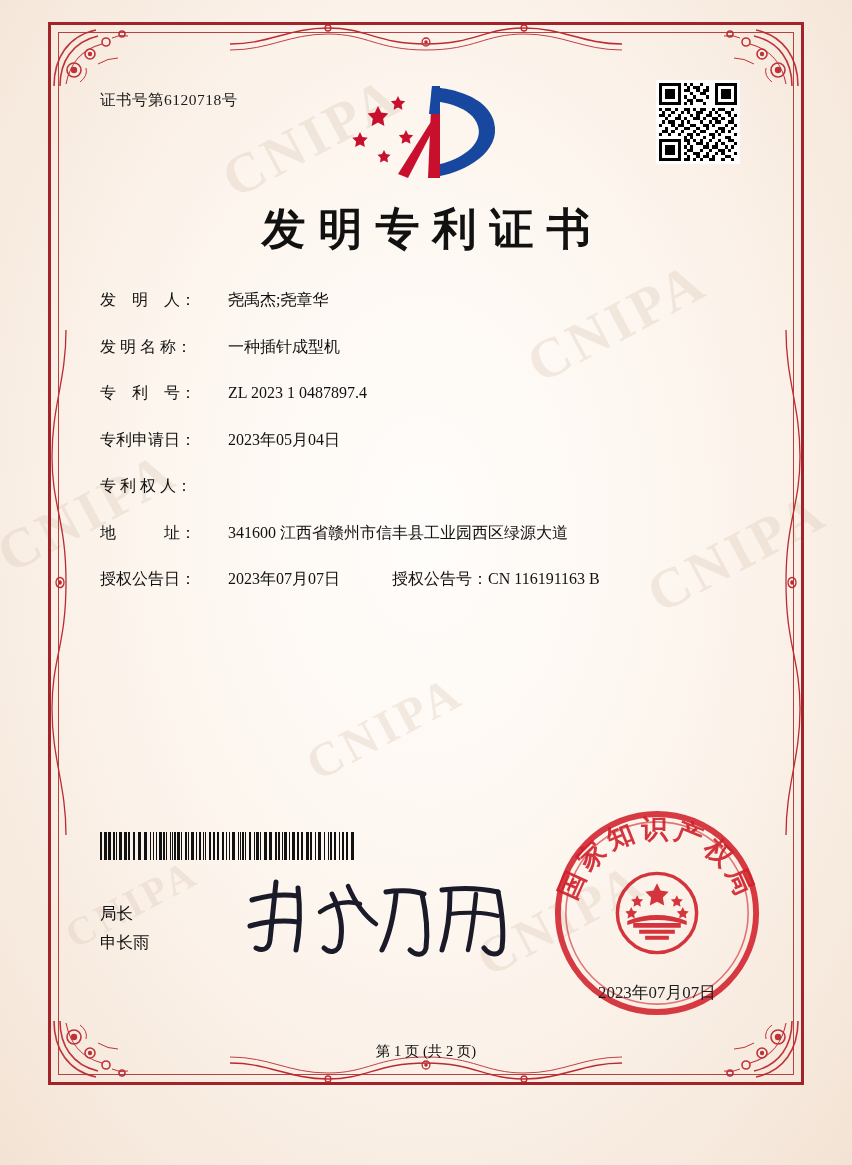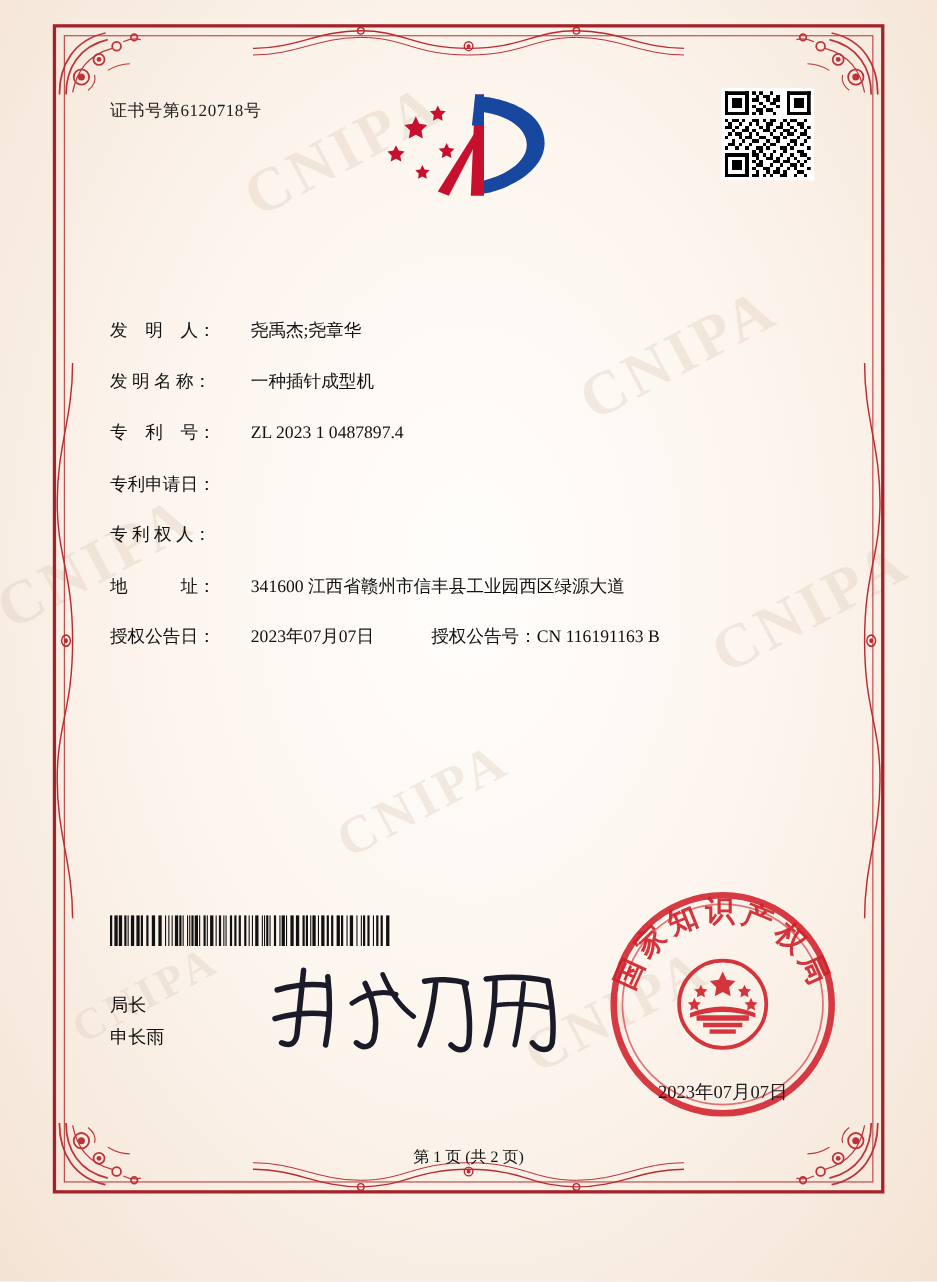--- a/index.html
+++ b/index.html
@@ -543,40 +543,42 @@
         <g fill="#c8102e">
           <path d="M42 26 l3.2 6.6 7.2 1 -5.2 5.1 1.2 7.2 -6.4 -3.4 -6.4 3.4 1.2 -7.2 -5.2 -5.1 7.2 -1 z"></path>
           <path d="M24 52 l2.4 4.9 5.4 .8 -3.9 3.8 .9 5.4 -4.8 -2.5 -4.8 2.5 .9 -5.4 -3.9 -3.8 5.4 -.8 z"></path>
           <path d="M62 16 l2.2 4.5 5 .7 -3.6 3.5 .8 5 -4.4 -2.3 -4.4 2.3 .8 -5 -3.6 -3.5 5 -.7 z"></path>
           <path d="M70 50 l2.2 4.5 5 .7 -3.6 3.5 .8 5 -4.4 -2.3 -4.4 2.3 .8 -5 -3.6 -3.5 5 -.7 z"></path>
           <path d="M48 70 l2 4.1 4.5 .7 -3.2 3.2 .7 4.5 -4 -2.1 -4 2.1 .7 -4.5 -3.2 -3.2 4.5 -.7 z"></path>
         </g>
       </svg>
     </div>
 
+    <div class="cert-title">发明专利证书</div>
 
     <div class="fields">
 
       <div class="field-row">
         <div class="field-label">发　明　人：</div>
         <div class="field-value">尧禹杰;尧章华</div>
       </div>
 
       <div class="field-row">
         <div class="field-label">发 明 名 称：</div>
         <div class="field-value">一种插针成型机</div>
       </div>
 
       <div class="field-row">
         <div class="field-label">专　利　号：</div>
         <div class="field-value">ZL 2023 1 0487897.4</div>
       </div>
 
       <div class="field-row">
         <div class="field-label">专利申请日：</div>
+        <div class="field-value">2023年05月04日</div>
       </div>
 
       <div class="field-row">
         <div class="field-label">专 利 权 人：</div>
       </div>
 
       <div class="field-row">
         <div class="field-label">地　　　址：</div>
         <div class="field-value">341600 江西省赣州市信丰县工业园西区绿源大道</div>
       </div>

